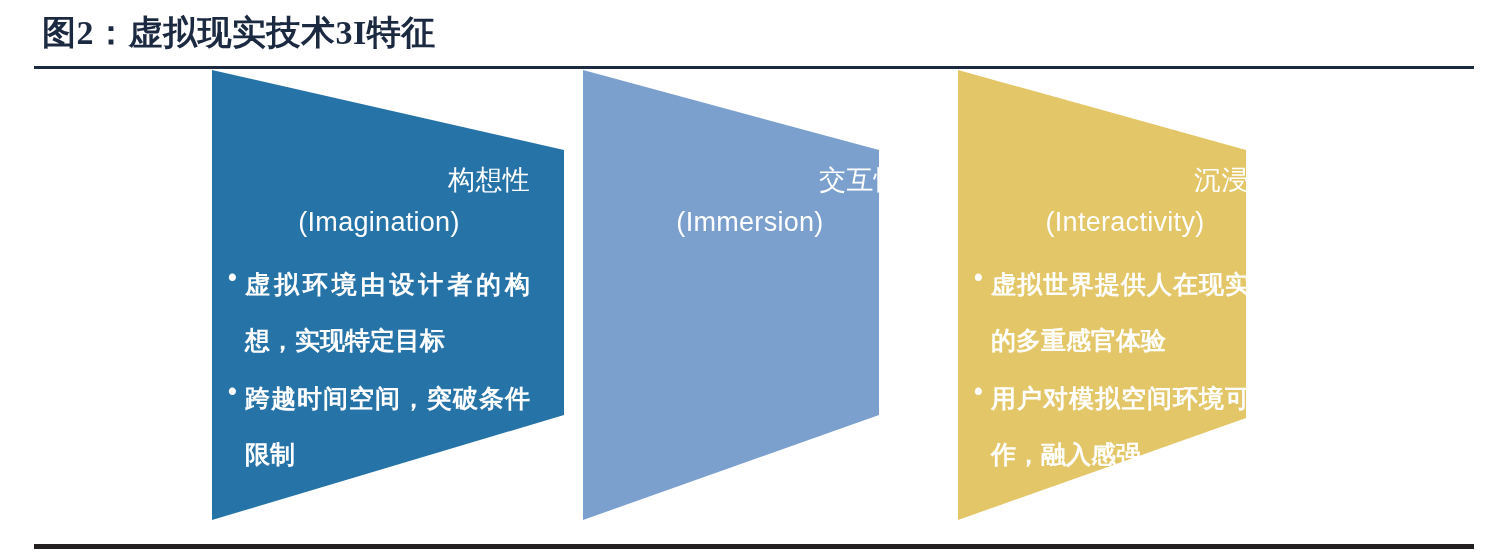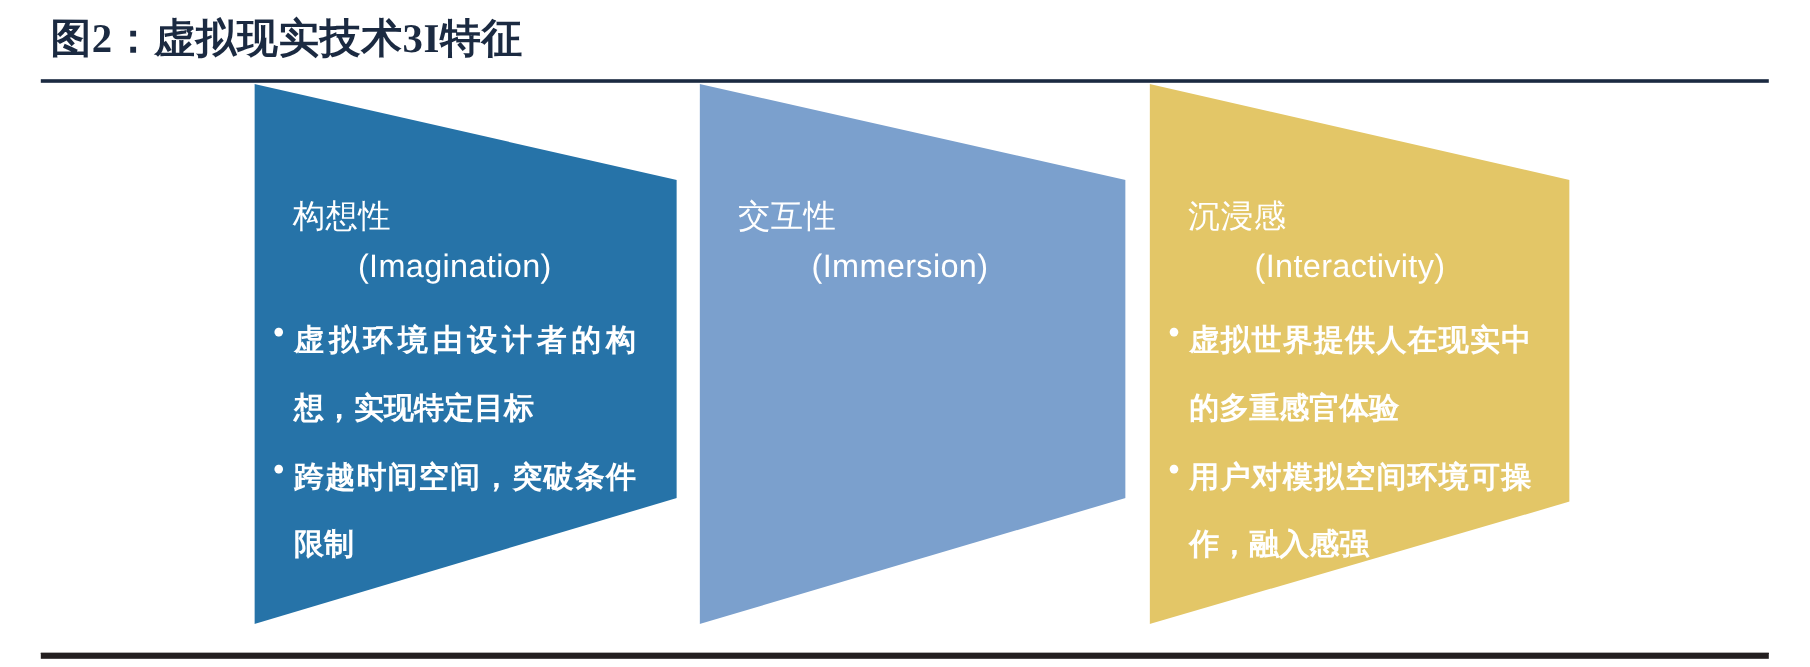--- a/index.html
+++ b/index.html
@@ -77,22 +77,23 @@
     top: 92px;
     width: 302px;
     color: #ffffff;
   }
 
   .panel-heading {
     font-size: 27px;
     font-weight: 400;
     line-height: 36px;
     letter-spacing: 0.3px;
-    margin: 0 0 6px 16px;
+    margin: 0 0 6px 4px;
     white-space: nowrap;
+    text-align: right;
   }
   .panel-heading-en {
     font-size: 27px;
     font-weight: 400;
     line-height: 36px;
     letter-spacing: 0.3px;
     margin: 0 0 16px 0;
     white-space: nowrap;
     text-align: center;
   }
@@ -117,22 +118,22 @@
     content: "\2022";
     position: absolute;
     left: 0;
     top: 0;
     font-size: 25px;
     line-height: 43px;
   }
 
   
   #panel-imagination { left: 212px; width: 352px; }
-  #panel-immersion   { left: 583px; width: 355px; }
-  #panel-interactivity { left: 958px; width: 350px; }
+  #panel-immersion   { left: 583px; width: 296px; }
+  #panel-interactivity { left: 958px; width: 288px; }
 </style>
 </head>
 <body>
 
 <div id="figure-title" style="color: rgb(27, 42, 65); font-family: Liberation Serif, serif;">图2：虚拟现实技术3I特征</div>
 
 <div id="rule-top" style="background: rgb(27, 42, 65);"></div>
 
 <div id="panels">
 

